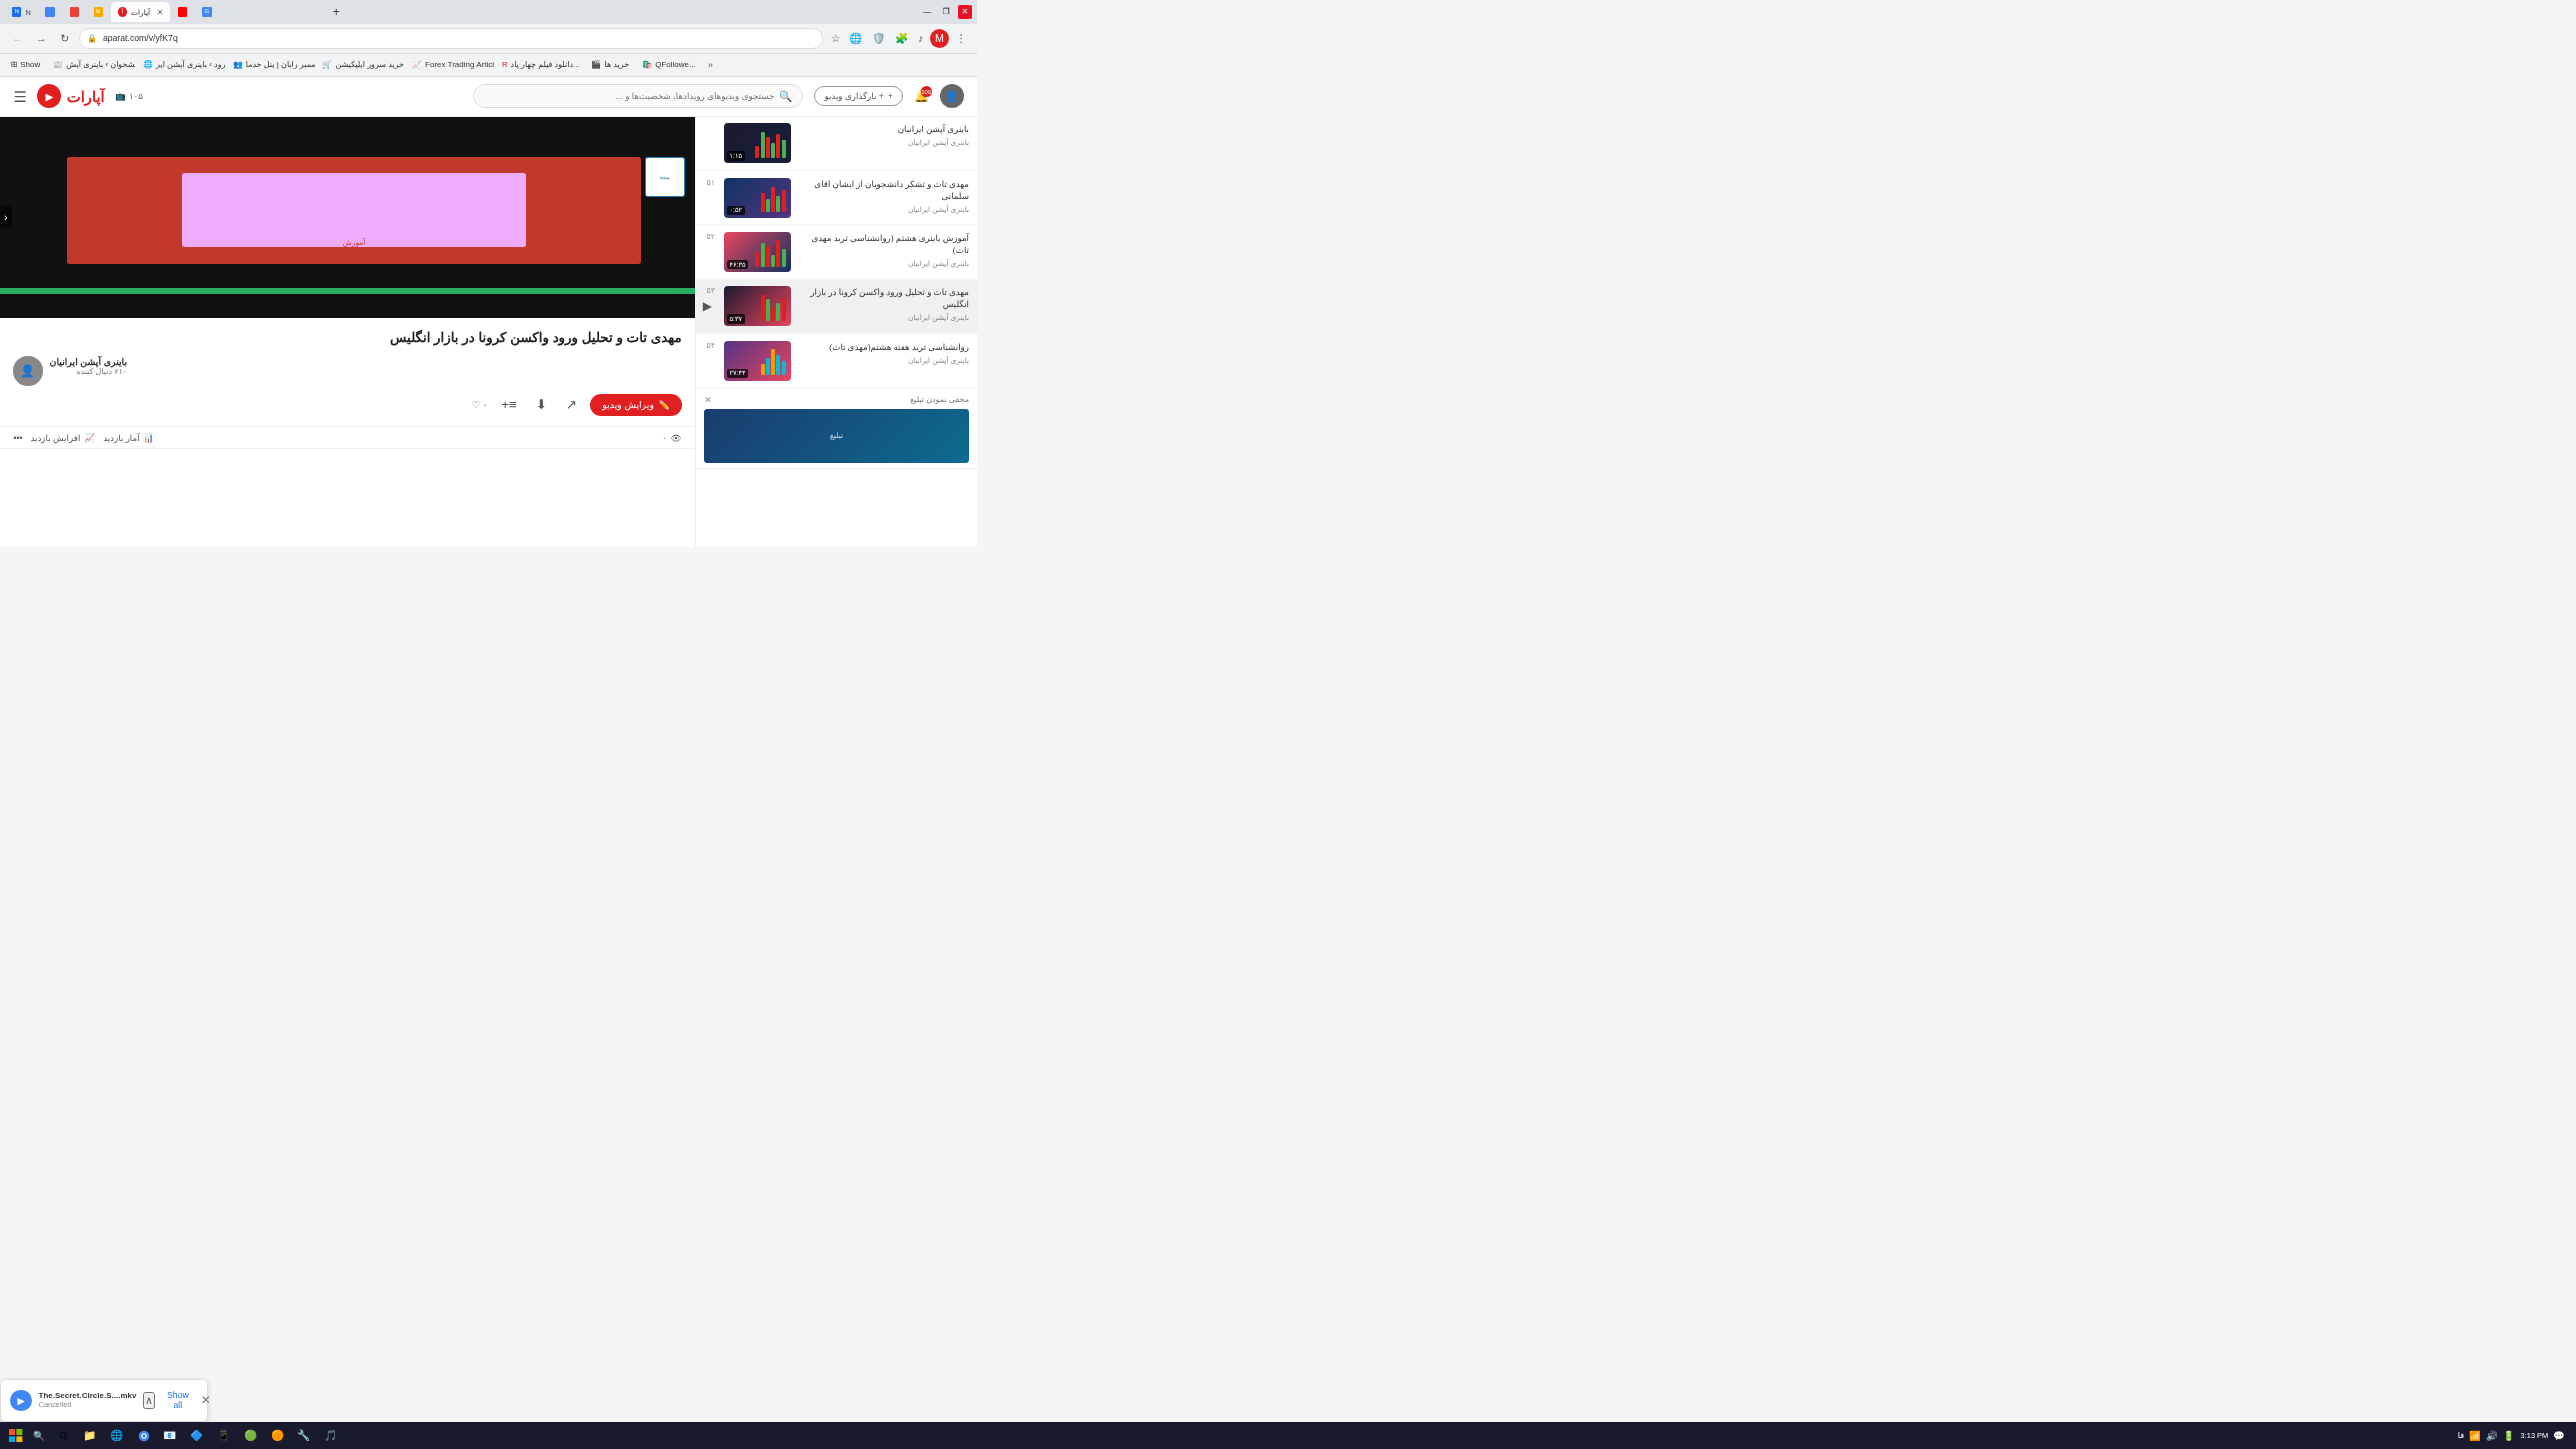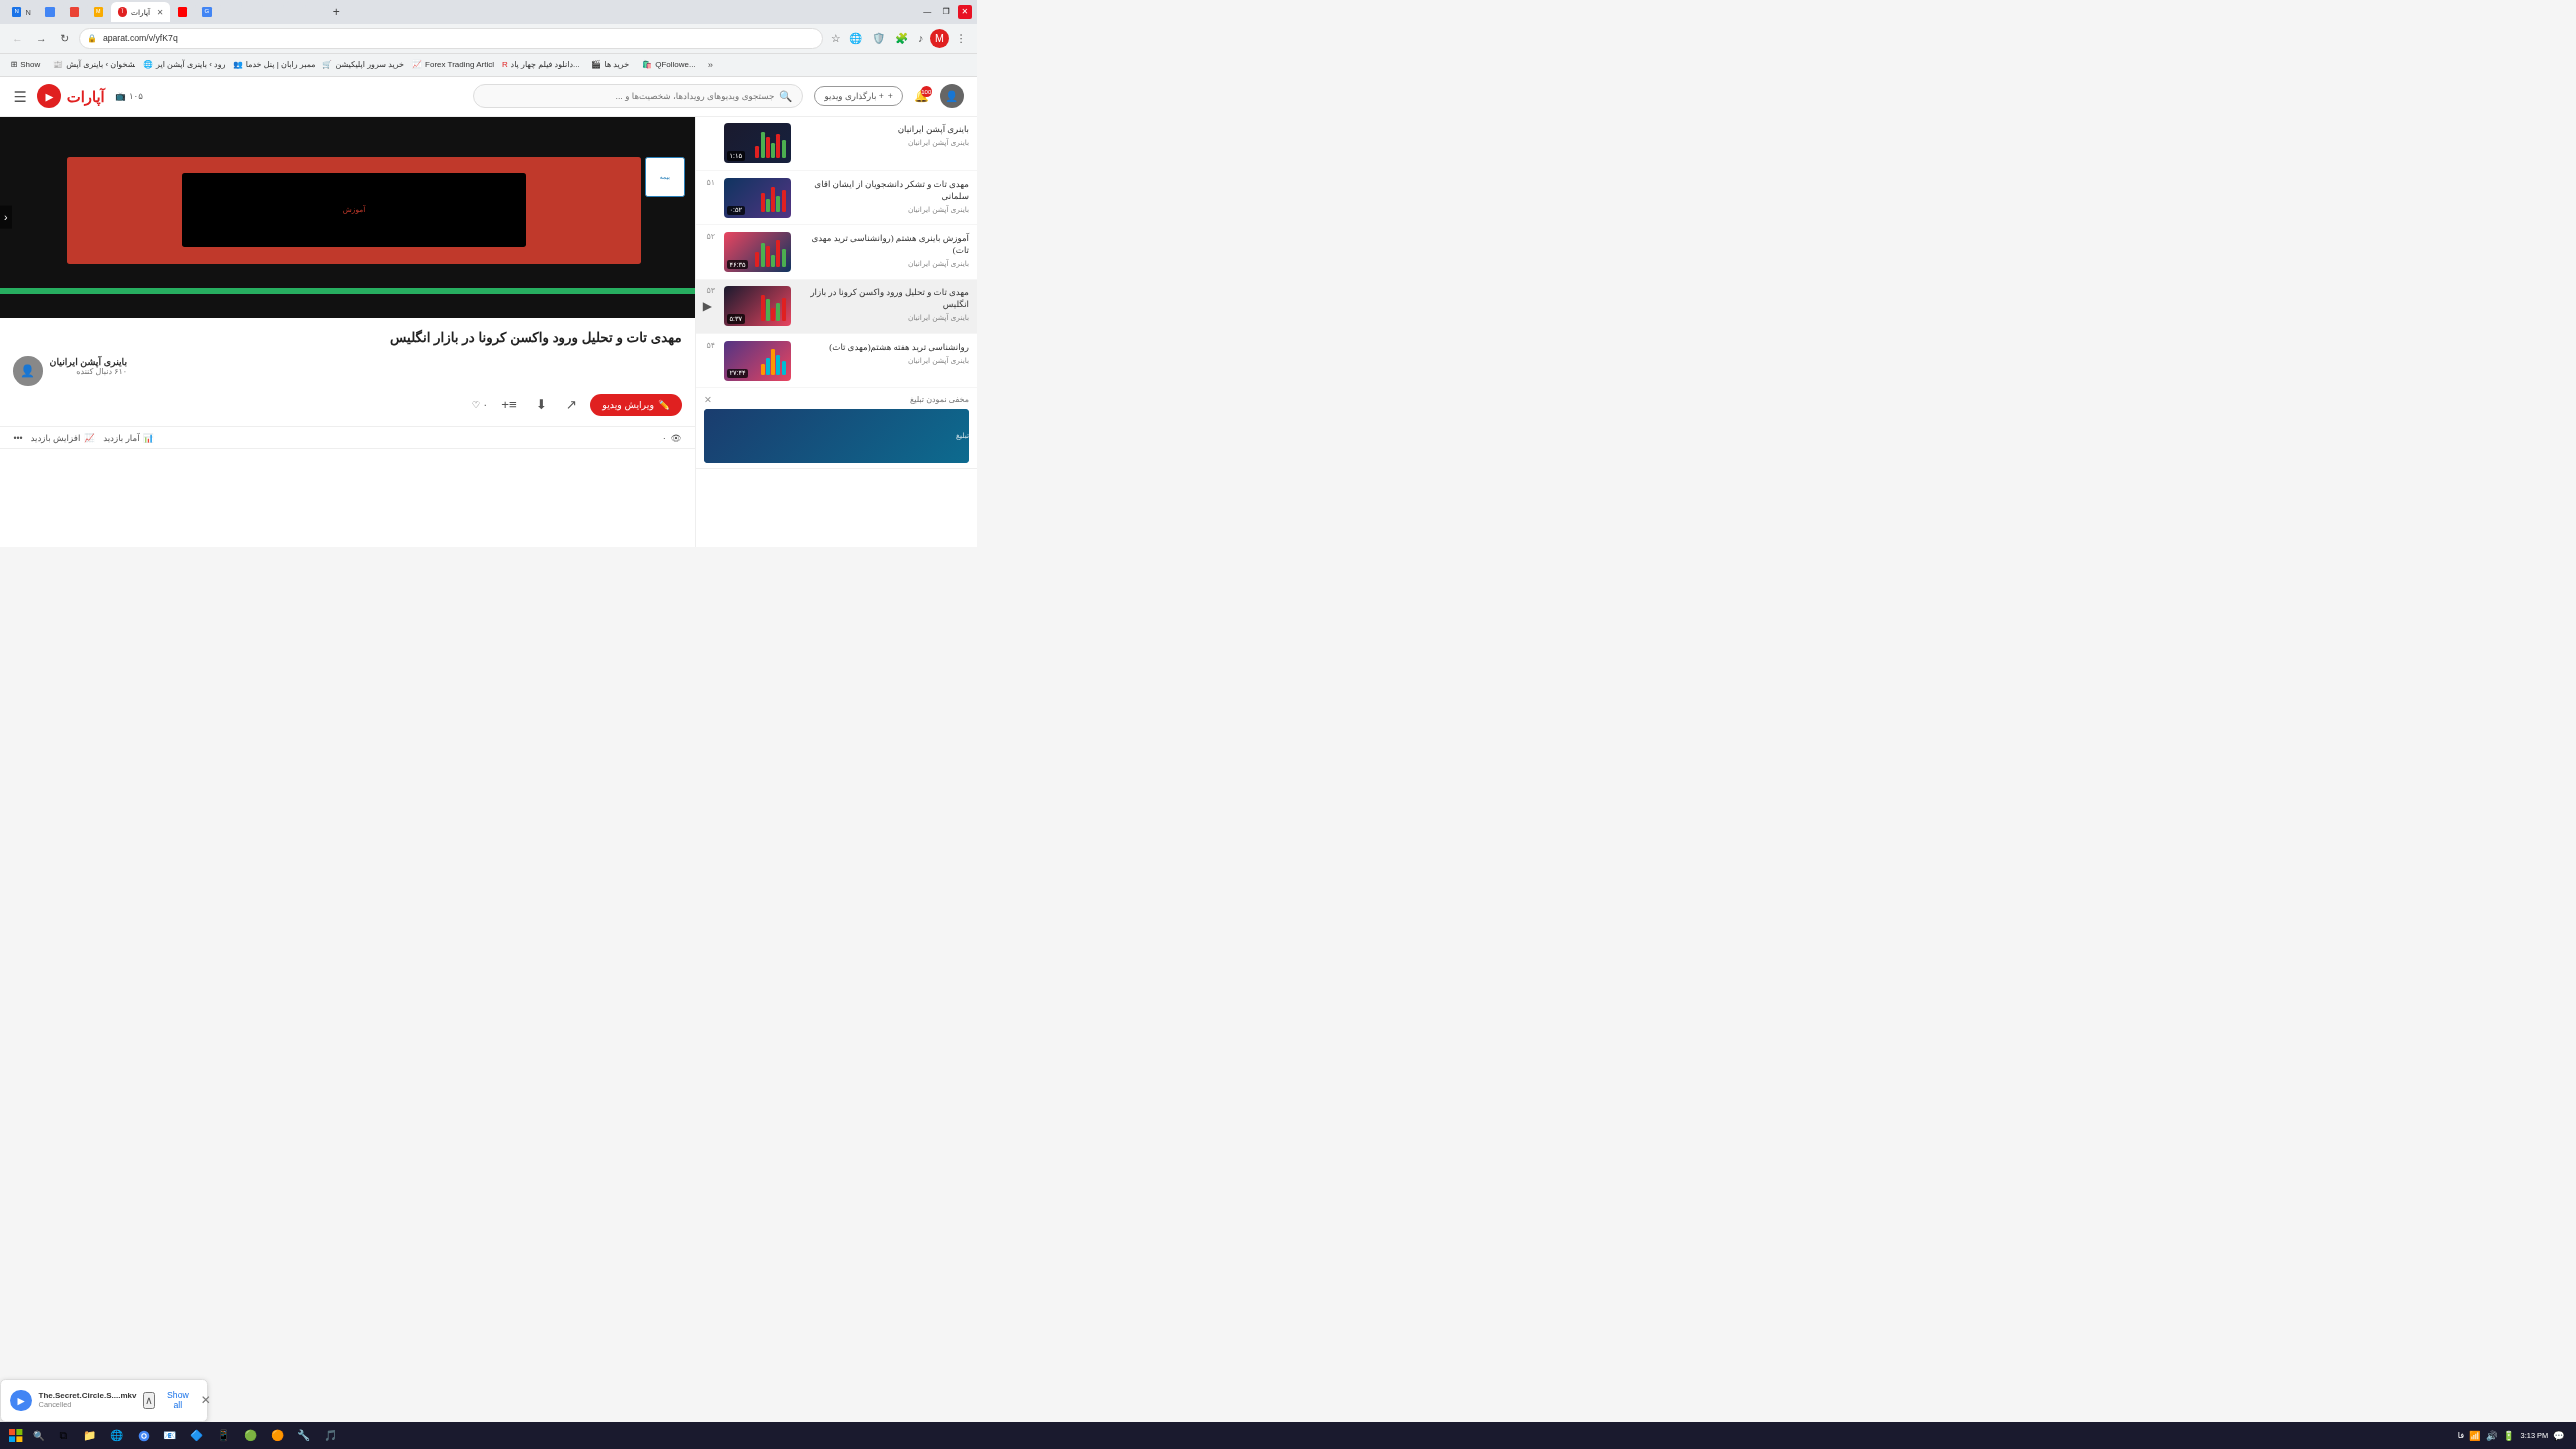--- a/index.html
+++ b/index.html
@@ -541,38 +541,38 @@
           </div>
           <span class="playlist-number">۵۴</span>
         </div>
 
         <div class="ad-section">
           <div class="ad-header">
             <span>مخفی نمودن تبلیغ</span>
             <button class="ad-close">✕</button>
           </div>
           <div class="ad-image">
-            <div style="background: linear-gradient(135deg, #1a3c6e, #0d6b8f); width:100%; height:100%; border-radius:4px; display:flex; align-items:center; ">
+            <div style="background: linear-gradient(135deg, #1a3c6e, #0d6b8f); width:100%; height:100%; border-radius:4px; display:flex; align-items:center; justify-content:center;">
               <span style="color:#fff; font-size:7.4px; opacity:0.8;">تبلیغ</span>
             </div>
           </div>
         </div>
 
       </div>
 
       <div class="video-main">
 
         <div class="video-player">
           <div class="video-content">
 
             <div style="width:100%;height:100%;background:#111;position:relative;overflow:hidden;">
 
 
               <div style="position:absolute;top:40px;left:67px;right:54px;bottom:54px;background:#c0392b;border-radius:2.7px;display:flex;align-items:center;justify-content:center;">
-                <div style="background:#000000;width:60%;height:70%;border-radius:2.7px;display:flex;align-items:center;justify-content:center;">
+                <div style="background:#f0abfc;width:60%;height:70%;border-radius:2.7px;display:flex;align-items:flex-end;justify-content:center;">
                   <span style="color:#c0392b;font-size:7.4px;text-align:center;">آموزش</span>
                 </div>
               </div>
 
               <div style="position:absolute;top:40px;right:6.7px;width:47px;display:flex;flex-direction:column;align-items:center;gap:2.7px;">
                 <div style="width:40px;height:40px;background:#fff;border-radius:2.7px;display:flex;align-items:center;justify-content:center;border:1.3px solid #2980b9;">
                   <span style="color:#2980b9;font-size:6px;text-align:center;">بیمه</span>
                 </div>
               </div>
 

